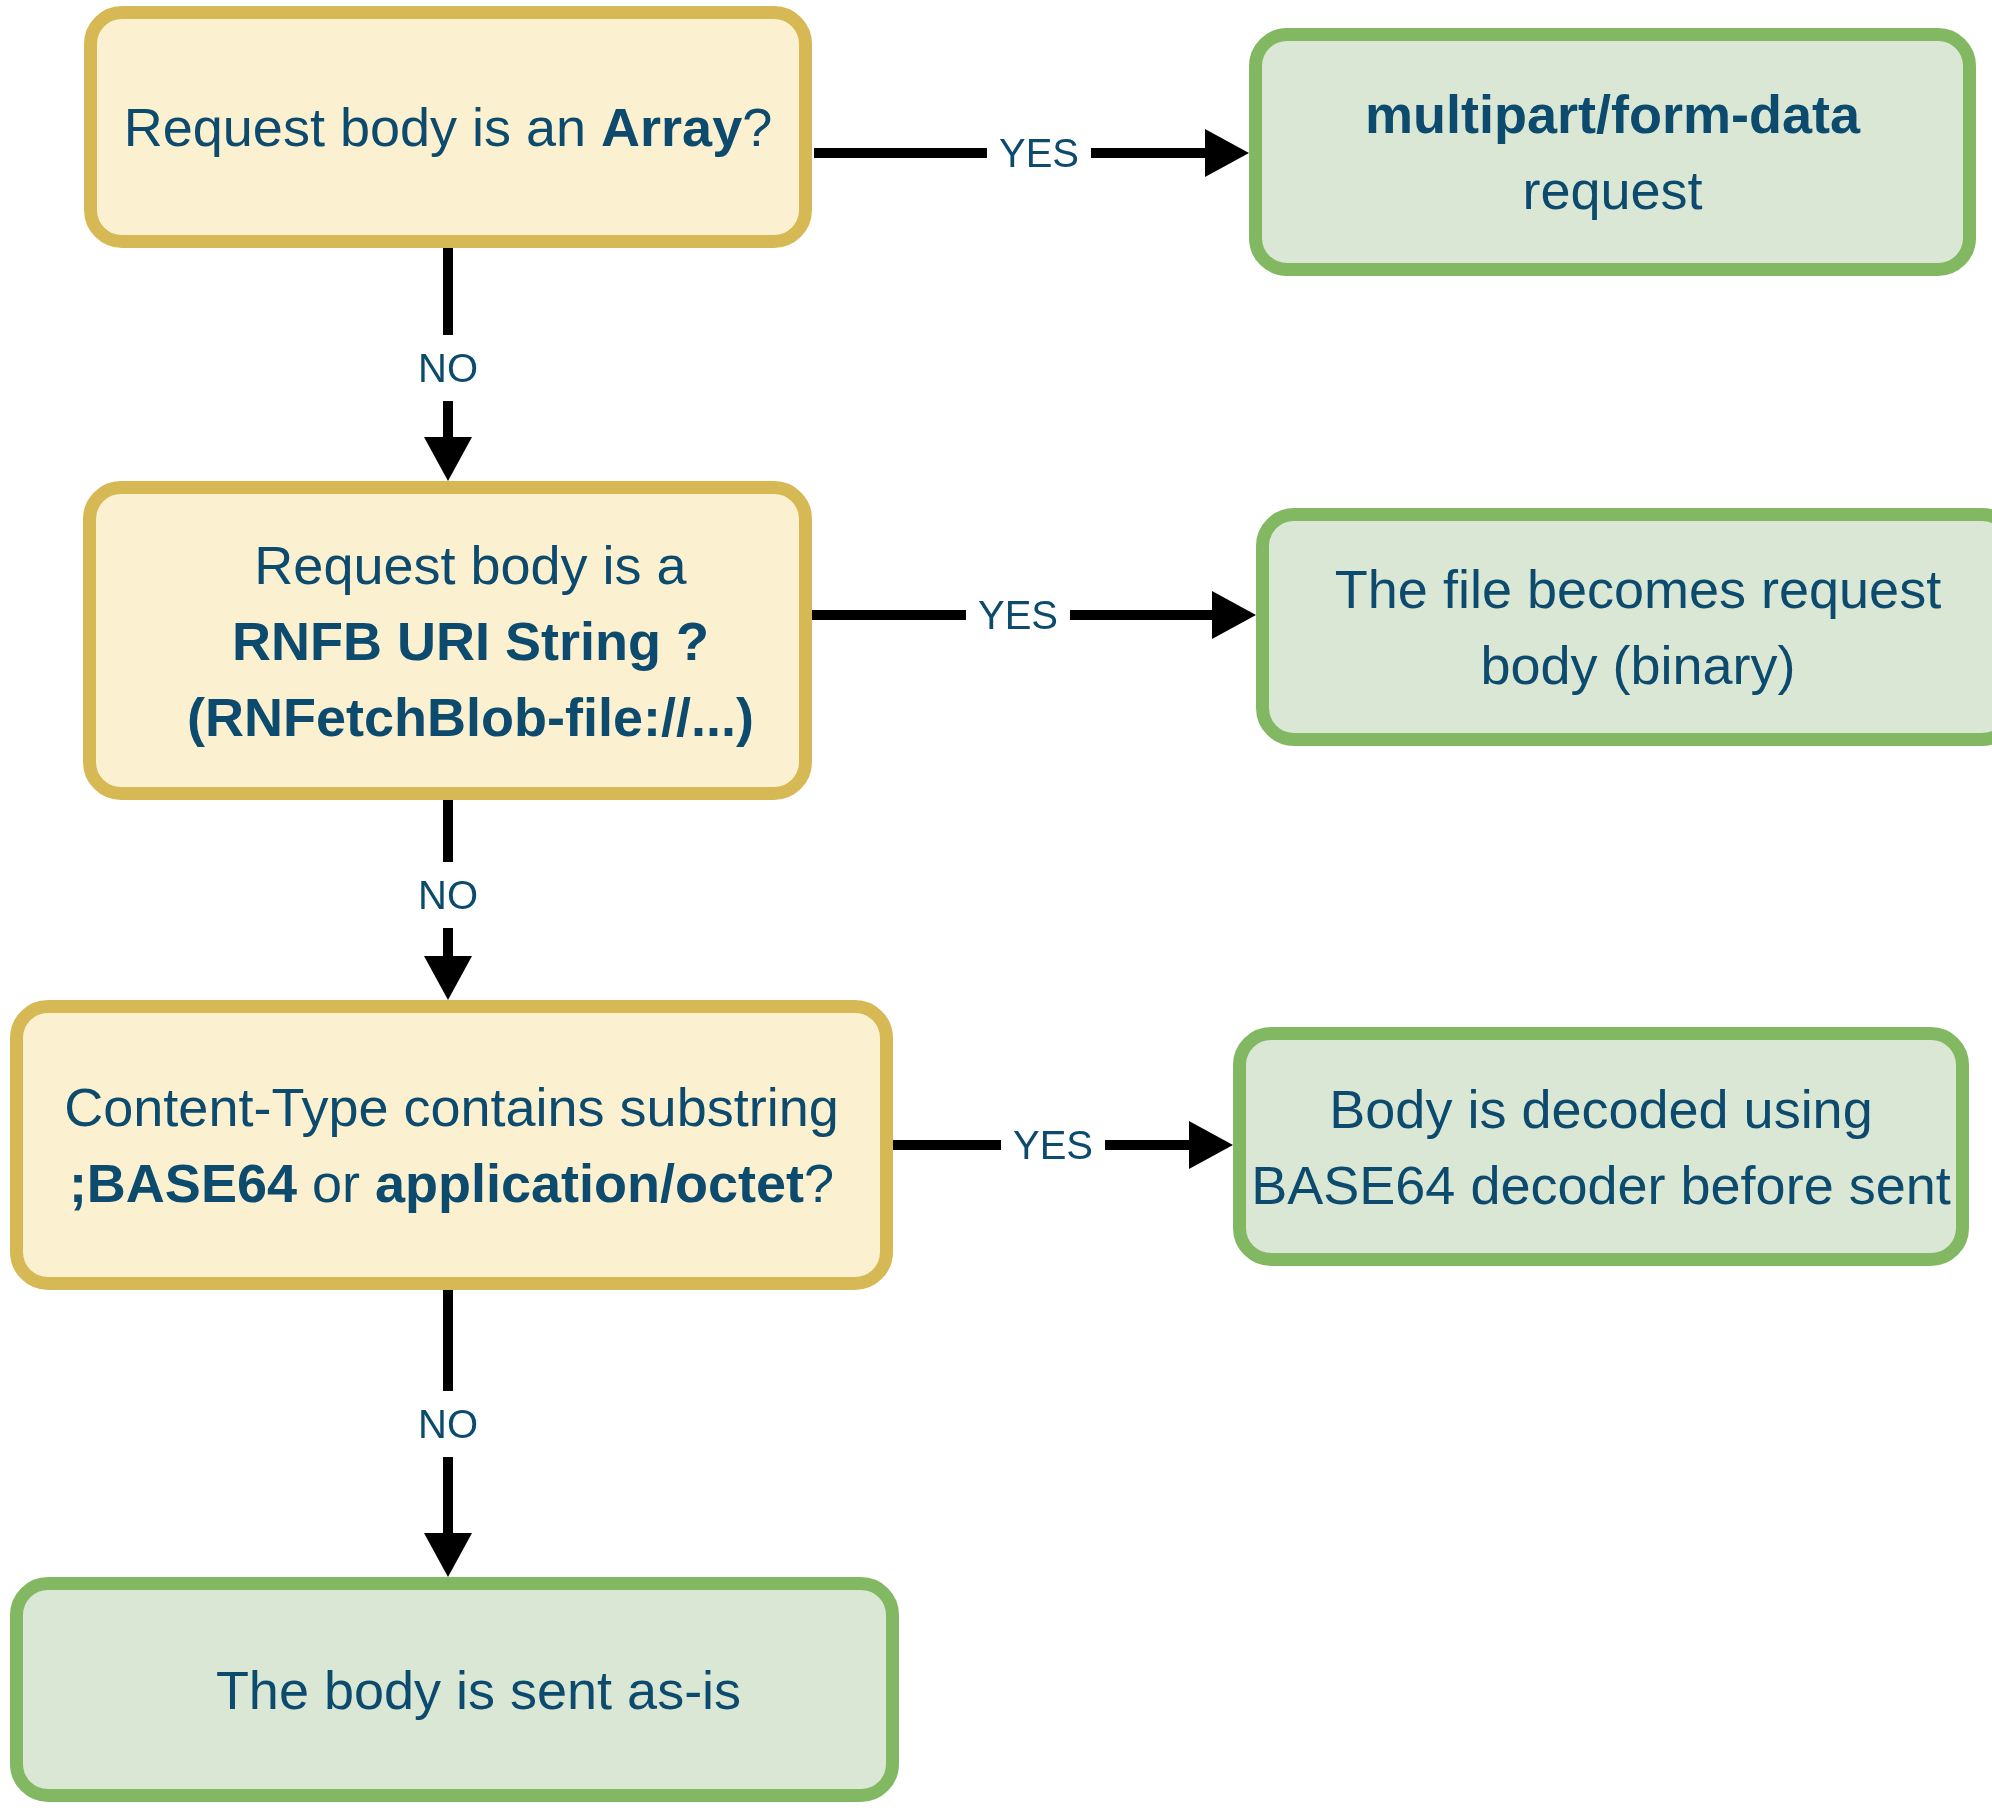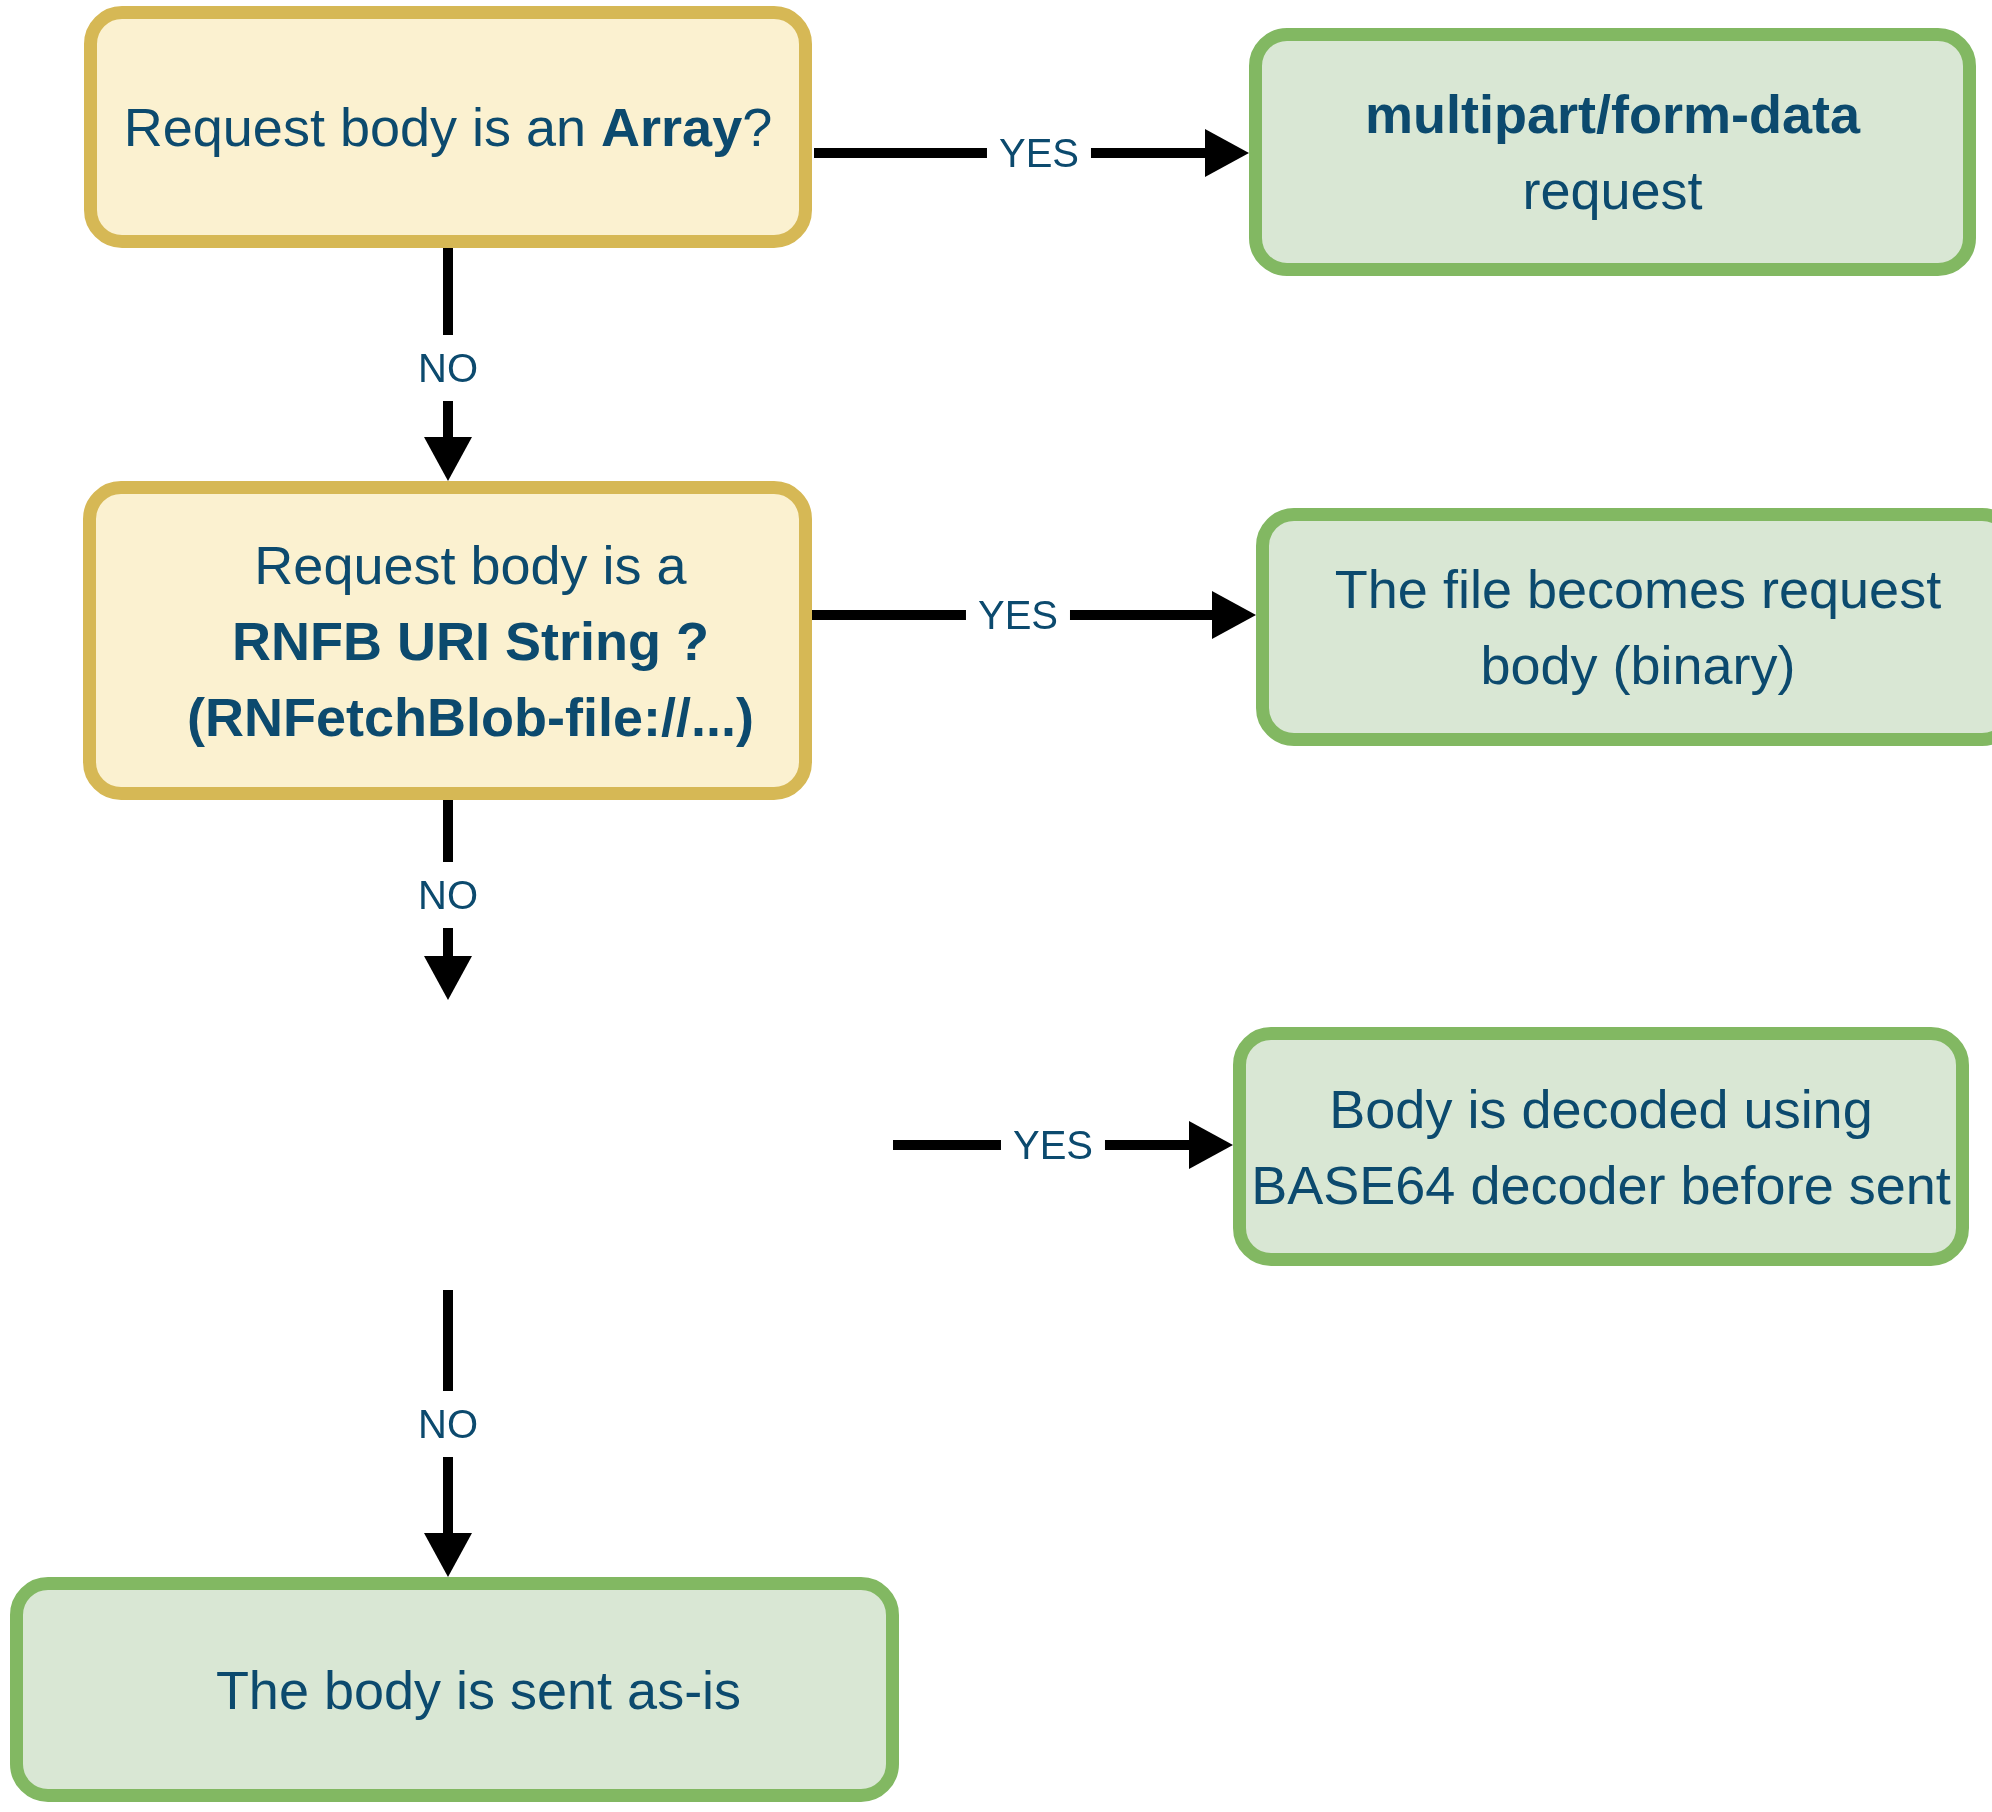--- a/index.html
+++ b/index.html
@@ -107,20 +107,26 @@
   </div>
 
   <div class="hline" style="left:812px; top:610px; width:402px;"></div>
   <div class="arr right" style="left:1212px; top:591px;"></div>
   <div class="edge-label" style="left:1018px; top:615px;">YES</div>
 
   <div class="vline" style="left:443px; top:800px; height:158px;"></div>
   <div class="arr down" style="left:424px; top:956px;"></div>
   <div class="edge-label" style="left:448px; top:895px;">NO</div>
 
+  <div class="node decision" style="left:10px; top:1000px; width:883px; height:290px;">
+    <div>Content-Type contains substring</div>
+    <div>
+      <span class="b">;BASE64</span><span> or </span><span class="b">application/octet</span><span>?</span>
+    </div>
+  </div>
 
   <div class="node result" style="left:1233px; top:1027px; width:736px; height:239px;">
     <div>Body is decoded using</div>
     <div>BASE64 decoder before sent</div>
   </div>
 
   <div class="hline" style="left:893px; top:1140px; width:298px;"></div>
   <div class="arr right" style="left:1189px; top:1121px;"></div>
   <div class="edge-label" style="left:1053px; top:1145px;">YES</div>
 

